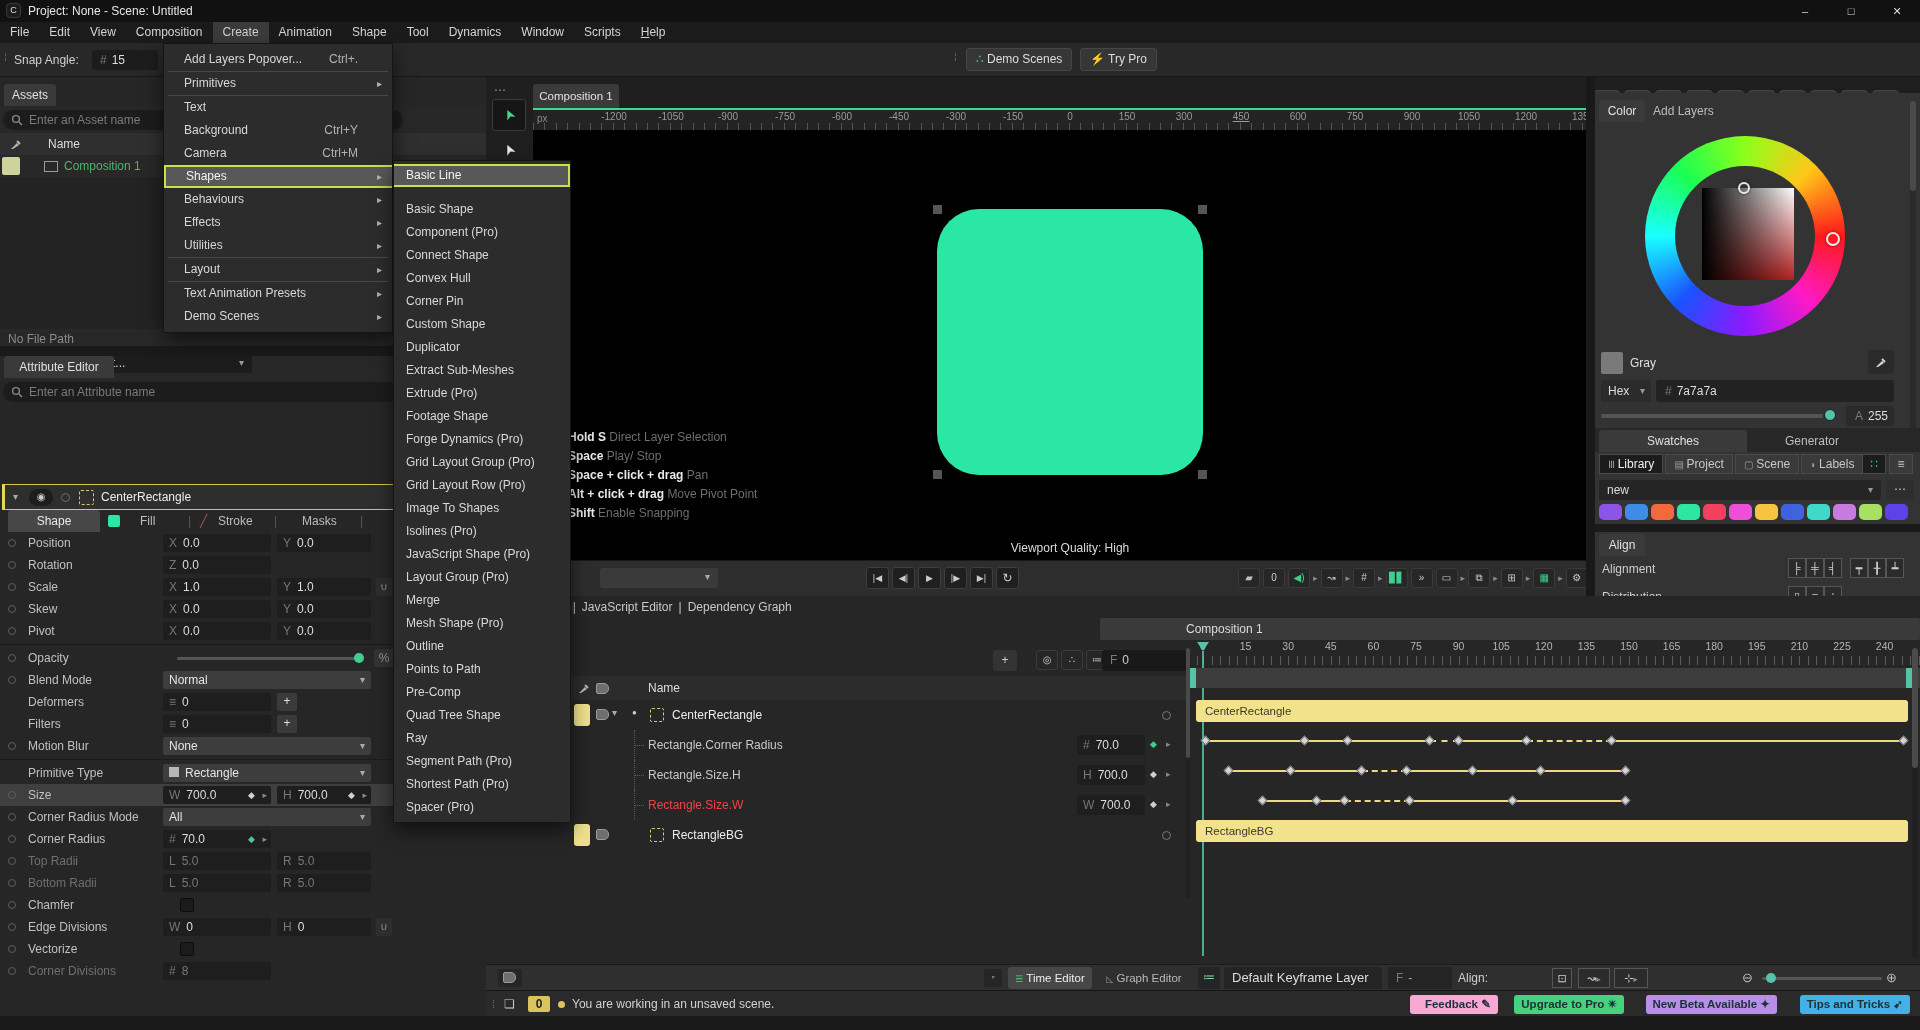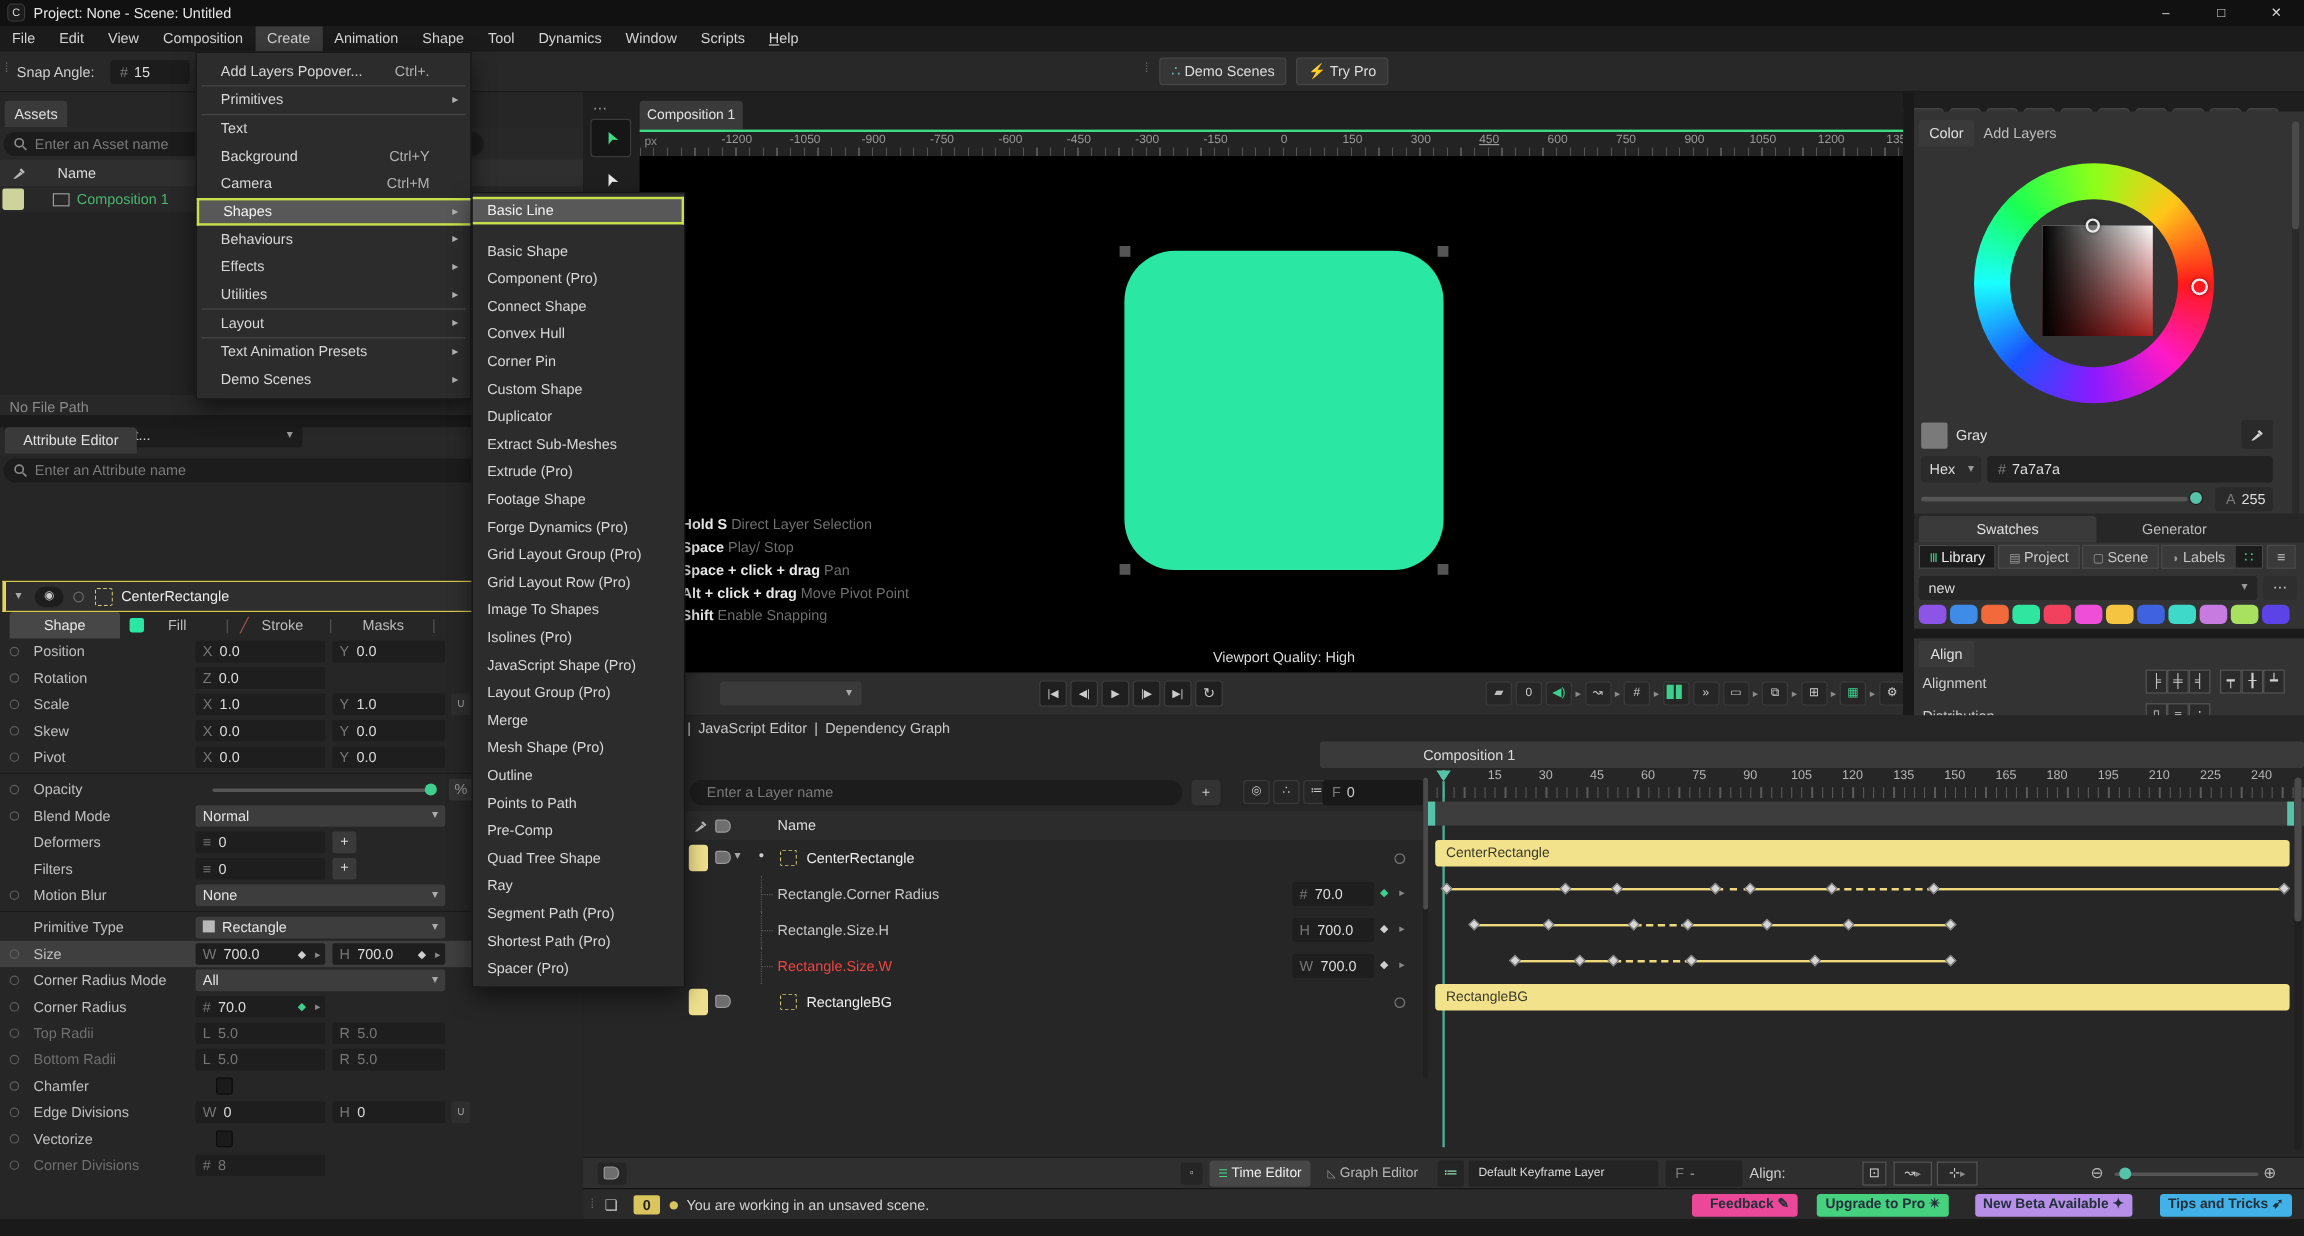--- a/index.html
+++ b/index.html
@@ -529,23 +529,20 @@
 
 <div class="abs" id="timeline">
   <div class="abs" id="tl-tabs" style="left:72px; top:0; height:22px; display:flex; gap:0">
       <span class="tl-tab">w</span>
       <span class="vsep tl-tab" style="padding: 0px 6px;">|</span>
       <span class="tl-tab">JavaScript Editor</span>
       <span class="vsep tl-tab" style="padding: 0px 6px;">|</span>
       <span class="tl-tab">Dependency Graph</span>
     </div>
   <div class="abs" id="tl-comp-hdr">Composition 1</div>
-  <div class="abs search" style="left:89px; top:54px; width:410px; height:21px; line-height:21px; padding-left:14px">
-    <span>Enter a Layer name</span>
-  </div>
   <div class="abs" style="left:507px; top:54px; width:24px; height:21px; background:#333; border-radius:3px; text-align:center; line-height:20px; color:#ccc">+</div>
   <div class="abs" id="tl-toolbar-icons" style="left:550px; top:54px; display:flex; gap:3px">
       <div class="tr-ic" style="position: static;">◎</div>
       <div class="tr-ic" style="position: static;">∴</div>
       <div class="tr-ic" style="position: static;">≔</div>
     </div>
   <div class="abs" style="left:616px; top:54px; width:84px; height:21px; background:#191919; border-radius:3px; line-height:21px; padding-left:8px; color:#ccc">
     <span class="prefix">F</span><span>0</span>
   </div>
   <div class="abs" id="tl-name-hdr">
@@ -694,21 +691,21 @@
     <div class="abs" style="left:498px; top:4px; width:18px; height:18px; background:#252525; border-radius:2px; text-align:center; line-height:17px; color:#bbb; font-size:9px">▫</div>
     <div class="abs" style="left:522px; top:2px; width:84px; height:22px; background:#474747; border-radius:3px; text-align:center; line-height:22px; color:#eee; font-size:11.5px">
       <span style="color:#3ddc84; font-size:9px">☰</span>
       <span>Time Editor</span>
     </div>
     <div class="abs" style="left:610px; top:2px; width:96px; height:22px; text-align:center; line-height:22px; color:#b8b8b8; font-size:11.5px">
       <span style="color:#9a9a9a; font-size:9px">◺</span>
       <span>Graph Editor</span>
     </div>
     <div class="abs" style="left:712px; top:2px; width:22px; height:22px; background:#252525; border-radius:2px; text-align:center; line-height:21px; color:#8fd4a8">≔</div>
-    <div class="abs" style="left:738px; top:2px; width:158px; height:22px; background:#242424; border-radius:2px; line-height:22px; padding-left:8px; color:#ddd; font-size:10px">Default Keyframe Layer</div>
+    <div class="abs" style="left:738px; top:2px; width:158px; height:22px; background:#242424; border-radius:2px; line-height:22px; padding-left:8px; color:#ddd; font-size:13px">Default Keyframe Layer</div>
     <div class="abs" style="left:902px; top:2px; width:64px; height:22px; background:#242424; border-radius:2px; line-height:22px; padding-left:8px; color:#aaa">
       <span class="prefix">F</span><span>-</span>
     </div>
     <span class="abs" style="left:972px; top:6px; color:#cfcfcf">Align:</span>
     <div class="abs" id="tl-align-btns" style="left:1006px; top:3px; display:flex; gap:0"></div>
     <div class="abs albtn" style="left:1066px; top:3px; width:20px">⊡</div>
     <div class="abs albtn" style="left:1092px; top:3px; width:32px"><span>↝</span><span class="arr">▸</span></div>
     <div class="abs albtn" style="left:1128px; top:3px; width:34px"><span>⊹</span><span class="arr">▸</span></div>
     <span class="abs" style="left:1256px; top:5px; color:#bbb; font-size:13px">⊖</span>
     <div class="abs" style="left:1276px; top:12px; width:120px; height:3px; background:#555; border-radius:2px"></div>
@@ -719,21 +716,21 @@
   <div class="abs" id="tl-status">
     <span class="abs handle" style="left:6px; top:0">⁞</span>
     <span class="abs" style="left:18px; color:#ccc">❏</span>
     <div class="abs badge" style="left:42px; top:5px; width:22px; height:16px; line-height:16px">0</div>
     <div class="abs" style="left:72px; top:10px; width:7px; height:7px; border-radius:50%; background:#d9c45e"></div>
     <span class="abs" style="left:86px; color:#d2d2d2">You are working in an unsaved scene.</span>
     <div id="status-buttons"></div>
   <div class="sbtn" style="right: 10px; background: rgb(65, 177, 232);">Tips and Tricks ➹</div>
       <div class="sbtn" style="right: 143px; background: rgb(183, 143, 232);">New Beta Available ✦</div>
       <div class="sbtn" style="right: 295.8px; background: rgb(69, 209, 126);">Upgrade to Pro ✴</div>
-      <div class="sbtn" style="right: 422.2px; background: #ec4899; padding-left: 15px;">Feedback ✎</div>
+      <div class="sbtn" style="right: 422.2px; background: #f9a8d4; padding-left: 15px;">Feedback ✎</div>
     </div>
 </div>
 <div class="abs" id="bottom-strip"></div>
 
 <div class="abs" id="create-menu">
     <div class="cmi" style="position: relative;"><span>Add Layers Popover...</span><span class="sc">Ctrl+.</span></div>
     <div class="cmi-sep"></div>
     <div class="cmi" style="position: relative;"><span>Primitives</span><span class="sub">▸</span></div>
     <div class="cmi-sep"></div>
     <div class="cmi" style="position: relative;"><span>Text</span></div>

